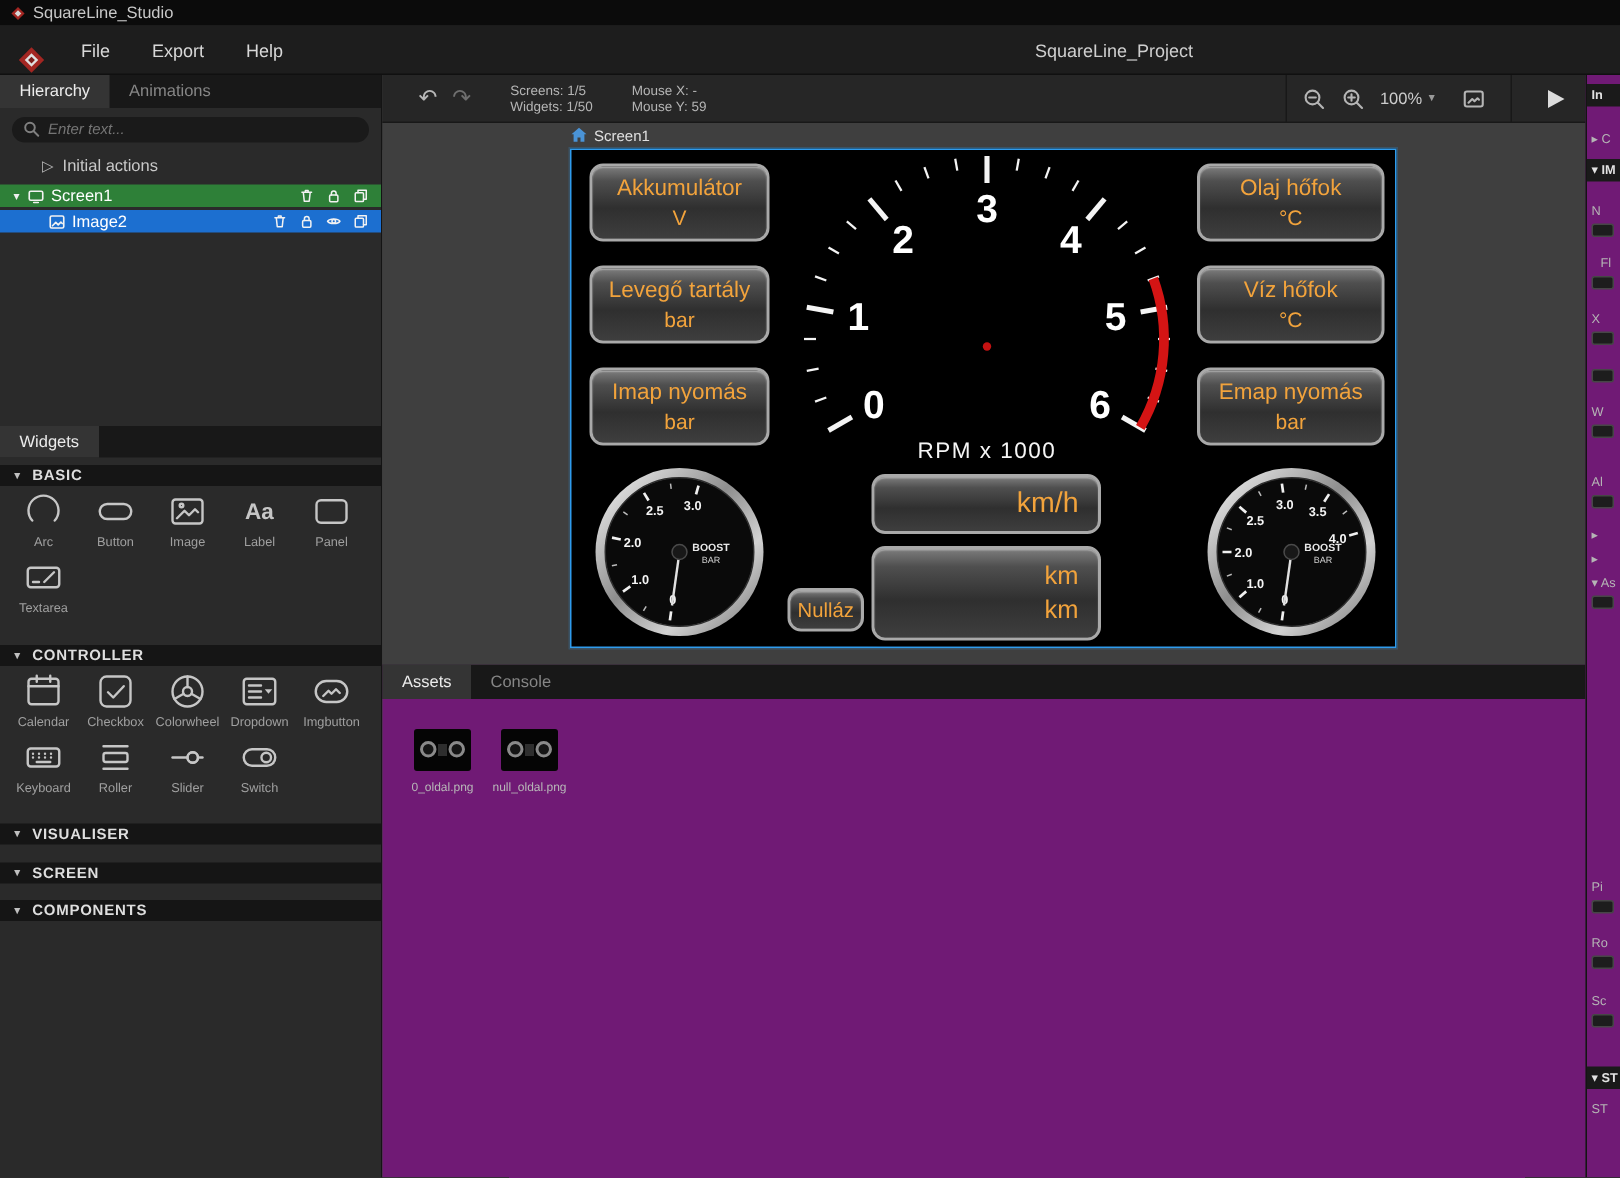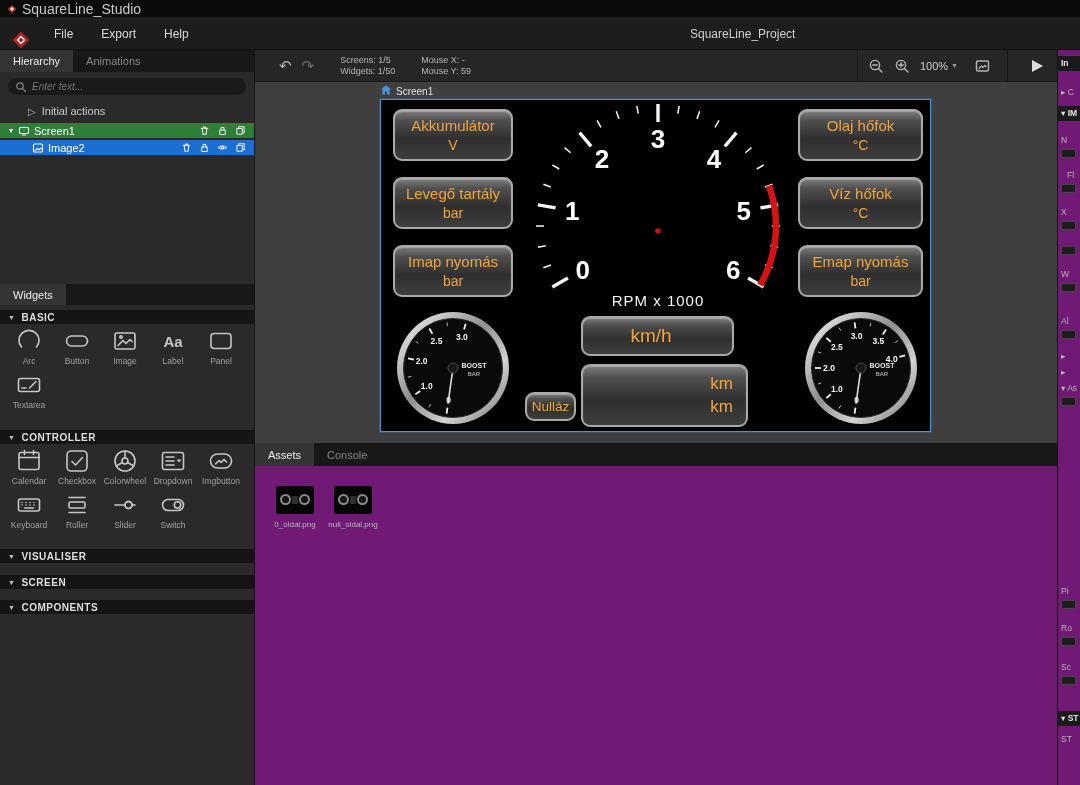--- a/index.html
+++ b/index.html
@@ -4,21 +4,21 @@
 <style>
   *{box-sizing:border-box;margin:0;padding:0}
   html,body{width:1080px;height:785px;overflow:hidden;background:#2a2a2a;
     font-family:"Liberation Sans","DejaVu Sans",sans-serif;-webkit-font-smoothing:antialiased}
   .app{position:relative;width:1080px;height:785px;overflow:hidden;background:#2a2a2a;
     --orange:#f2a33c}
 
   
   .titlebar{position:absolute;top:0;left:0;right:0;height:17px;background:#0b0b0b;
     display:flex;align-items:center;gap:5px;padding-left:7px}
-  .titlebar .tbtitle{font-size:14px;color:#c9c9c9}
+  .titlebar .tbtitle{font-size:11px;color:#c9c9c9}
   .menubar{position:absolute;top:17px;left:0;right:0;height:33px;background:#1d1d1d;
     display:flex;align-items:flex-end;border-bottom:1px solid #101010}
   .logo{margin:0 10px 0 12px;display:flex;align-items:center}
   .menu-item{color:#d8d8d8;font-size:12px;padding:8px 14px;cursor:default}
   .project-title{position:absolute;left:690px;top:0;height:33px;display:flex;align-items:center;
     color:#cfcfcf;font-size:12px}
 
   
   .left{position:absolute;top:50px;left:0;width:255px;bottom:0;background:#2a2a2a;
     border-right:1px solid #141414;display:flex;flex-direction:column}
@@ -83,21 +83,21 @@
   .screen{position:absolute;left:125px;top:17px;width:551px;height:333px;background:#000;
     border:1px solid #2f9bec;overflow:hidden;box-shadow:0 0 0 1px rgba(47,155,236,.22)}
 
   
   .dbtn{position:absolute;border:2px solid #a9a9a9;border-radius:9px;color:var(--orange);
     background:linear-gradient(180deg,#7d7d7d 0%,#4f4f4f 20%,#2f2f2f 58%,#3e3e3e 100%);
     box-shadow:inset 0 1px 1px rgba(255,255,255,.35),0 2px 5px rgba(0,0,0,.7);
     display:flex;flex-direction:column;align-items:center;justify-content:center;line-height:1.3}
   .dbtn .l1{font-size:15px}
   .dbtn .l2{font-size:14px}
-  .dbtn.speed{align-items:center;padding-right:13px;justify-content:center}
+  .dbtn.speed{align-items:flex-end;padding-right:13px;justify-content:center}
   .dbtn.speed .l1{font-size:19px}
   .dbtn.odo{align-items:flex-end;justify-content:space-between;padding:7px 13px}
   .dbtn.odo .l1,.dbtn.odo .l2{font-size:17px}
   .dbtn.reset .l1{font-size:13.5px}
   .tacho{position:absolute}
   .boost{position:absolute}
   .rpm-label{position:absolute;left:187px;top:192px;width:180px;text-align:center;
     font-size:15px;color:#f5f5f5;letter-spacing:1px}
   svg text{font-family:"Liberation Sans","DejaVu Sans",sans-serif}
 
@@ -590,21 +590,21 @@
           <span class="l2">°C</span>
         </div>
         <div class="dbtn" style="left:417px;top:145px;width:125px;height:52px">
           <span class="l1">Emap nyomás</span>
           <span class="l2">bar</span>
         </div>
 
         <div class="dbtn speed" style="left:200px;top:216px;width:153px;height:40px">
           <span class="l1">km/h</span>
         </div>
-        <div class="dbtn odo" style="left:200px;top:264px;width:167px;height:63px">
+        <div class="dbtn odo" style="left:200px;top:264px;width:153px;height:63px">
           <span class="l1">km</span>
           <span class="l2">km</span>
         </div>
         <div class="dbtn reset" style="left:144px;top:292px;width:51px;height:29px">
           <span class="l1">Nulláz</span>
         </div>
 
         <svg class="boost" style="left:15px;top:211px" width="114" height="114" viewBox="0 0 114 114">
           <circle cx="57" cy="57" r="56" fill="url(#bezel)"></circle>
           <circle cx="57" cy="57" r="49.5" fill="#0a0a0a" stroke="#2e2e2e" stroke-width="1"></circle>

